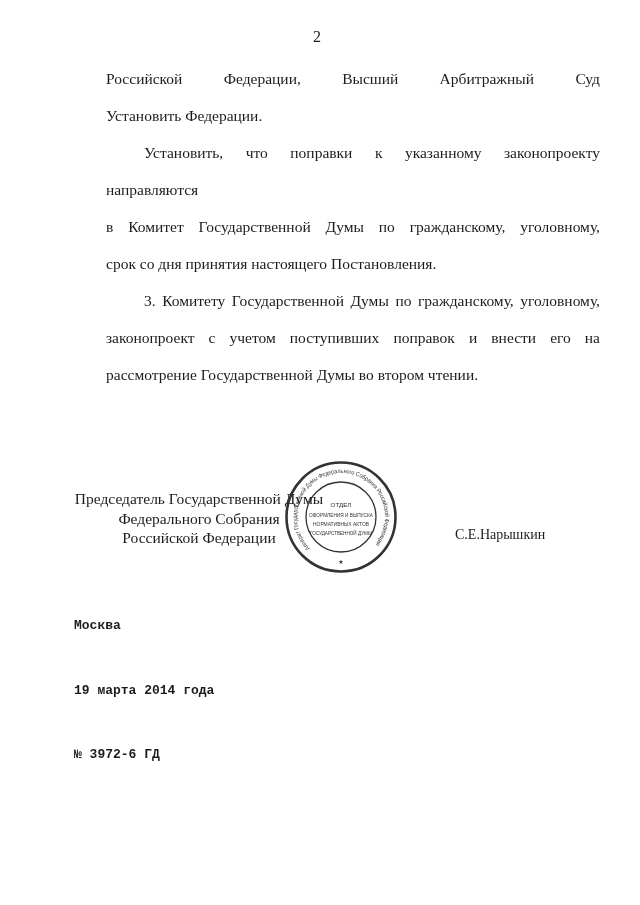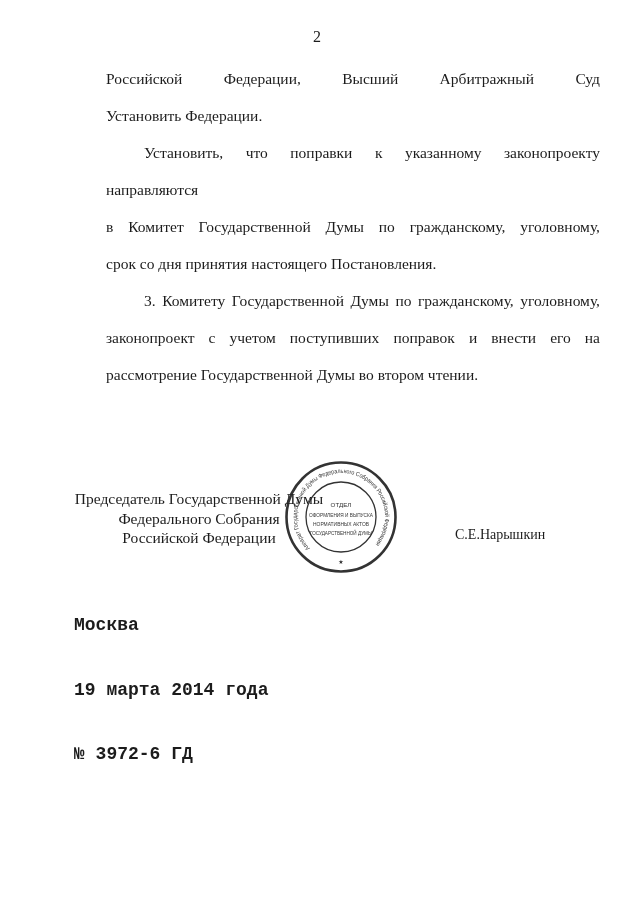--- a/index.html
+++ b/index.html
@@ -31,21 +31,21 @@
     font-size:14px;
   }
   .stamp {
     position:absolute; top:458px; left:282px;
     width:118px; height:118px; opacity:0.92;
   }
   .stamp svg { display:block; }
   .footer {
     position:absolute; top:572px; left:74px;
     font-family:"Liberation Mono", monospace;
-    font-size:18px; font-weight:bold; line-height:21.5px;
+    font-size:13px; font-weight:bold; line-height:21.5px;
     white-space:pre;
   }
 </style>
 </head>
 <body>
 
 <div class="page-number">2</div>
 
 <div class="body-text">
   <div class="line just">Российской Федерации, Высший Арбитражный Суд</div>

